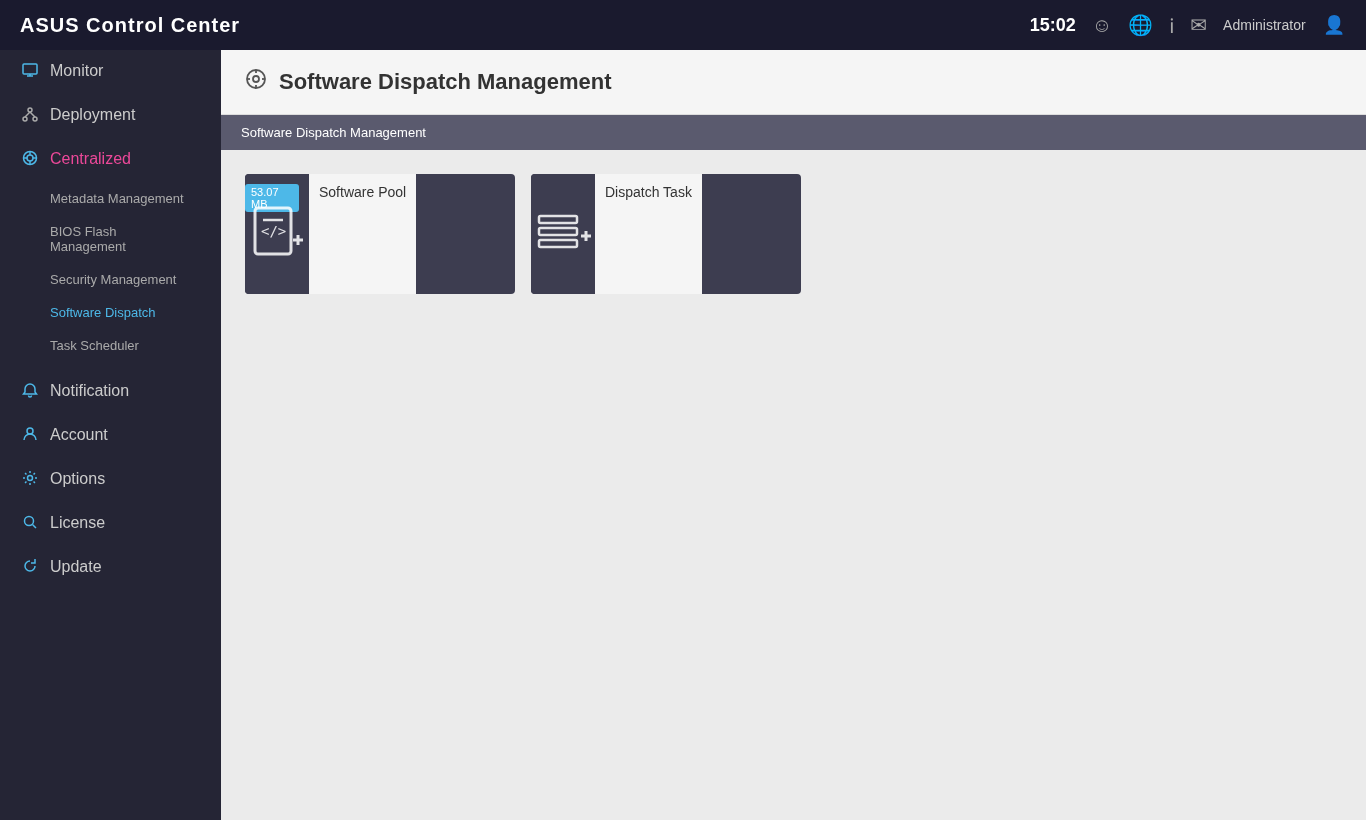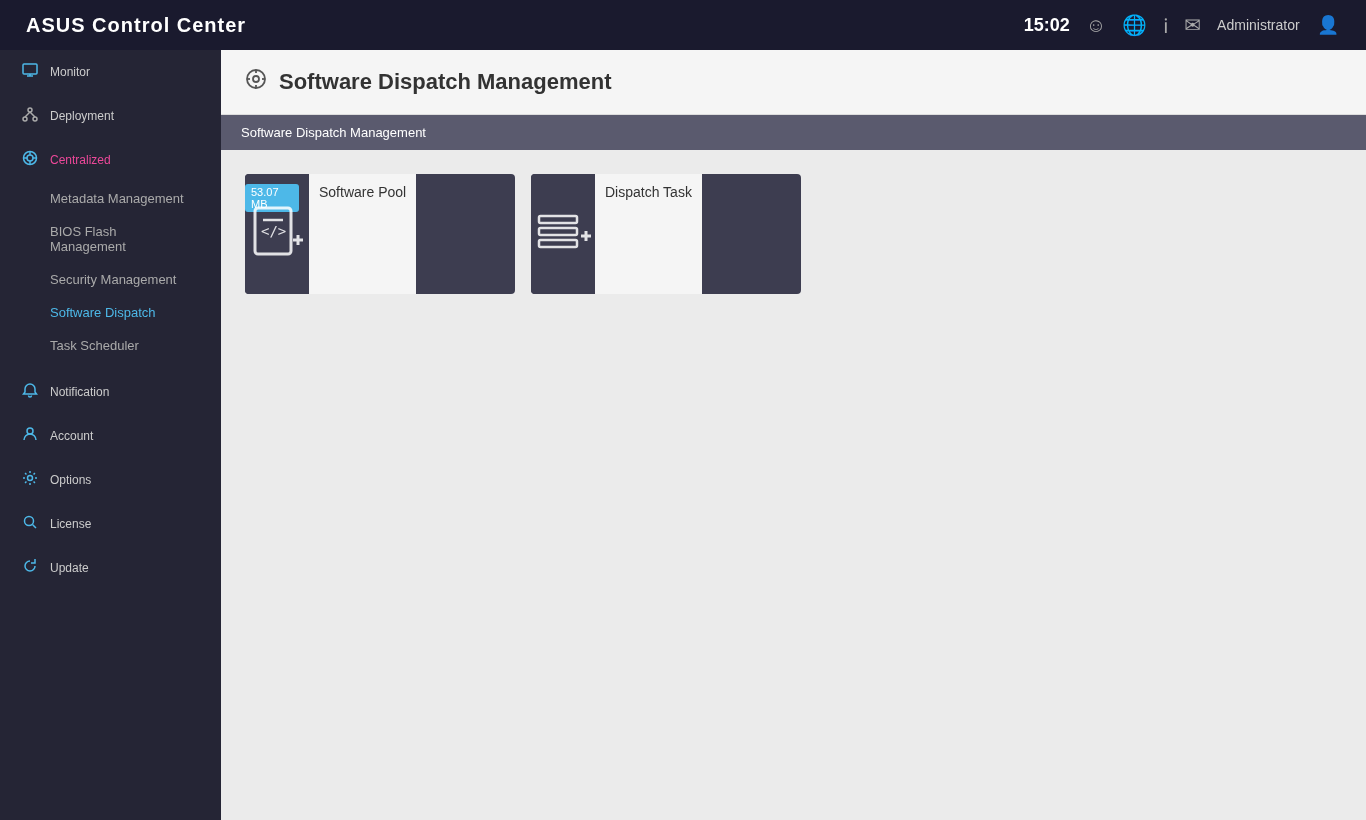--- a/index.html
+++ b/index.html
@@ -6,21 +6,21 @@
     body { font-family: Arial, sans-serif; background: #f0f0f0; display: flex; flex-direction: column; height: 820px; overflow: hidden; }
 
     
     .header {
       background: #1a1a2e;
       color: white;
       height: 50px;
       display: flex;
       align-items: center;
       justify-content: space-between;
-      padding: 0 26px;
+      padding: 0 20px;
       flex-shrink: 0;
     }
     .header-logo {
       font-size: 20px;
       font-weight: bold;
       color: white;
       letter-spacing: 1px;
     }
     .header-right {
       display: flex;
@@ -57,25 +57,25 @@
       width: 221px;
       background: #252535;
       color: white;
       display: flex;
       flex-direction: column;
       flex-shrink: 0;
       overflow-y: auto;
     }
     .sidebar-item {
       display: flex;
-      align-items: center;
+      align-items: flex-start;
       gap: 10px;
       padding: 12px 20px;
       cursor: pointer;
-      font-size: 12px;
+      font-size: 16px;
       color: #ccc;
     }
     .sidebar-item.active {
       color: #ec4899;
     }
     .sidebar-item .sidebar-icon {
       font-size: 16px;
       width: 20px;
       text-align: center;
     }

